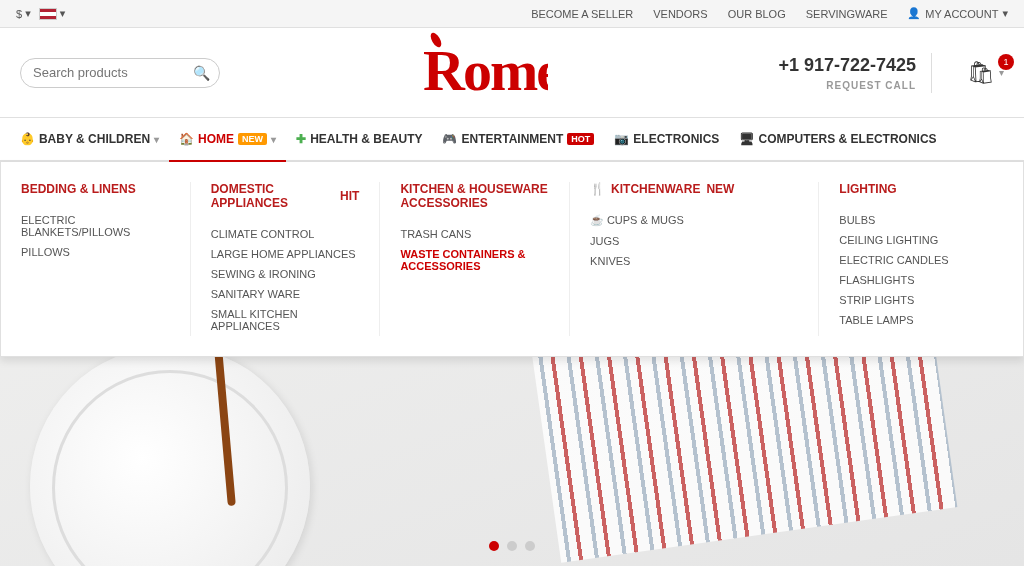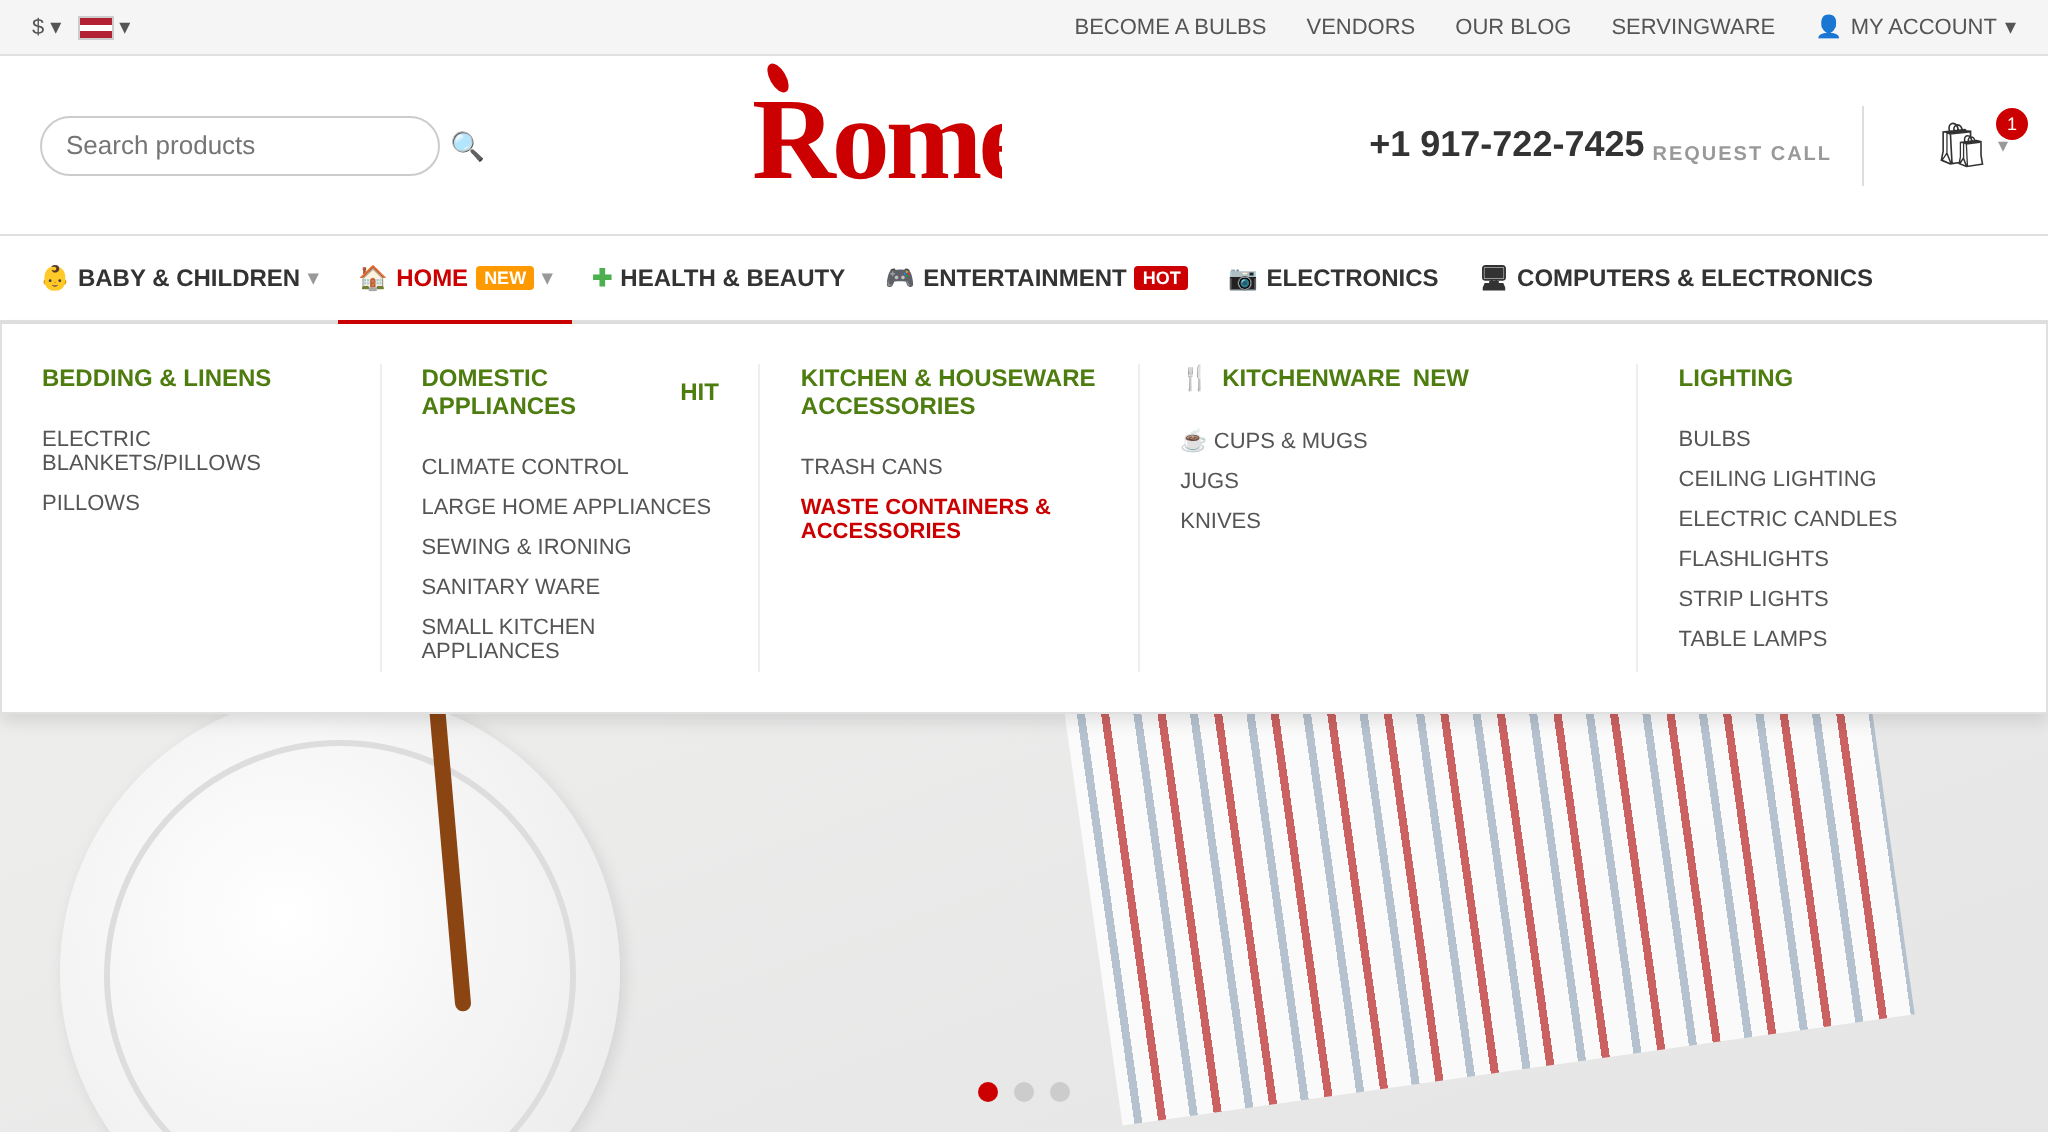--- a/index.html
+++ b/index.html
@@ -33,33 +33,32 @@
       border-bottom: 1px solid #e0e0e0;
     }
     .search-area {
       display: flex;
       align-items: center;
       border: 1px solid #ccc;
       border-radius: 20px;
       padding: 6px 12px;
       width: 200px;
       background: #fff;
-      gap: 32px;
     }
     .search-area input {
       border: none;
       outline: none;
       font-size: 13px;
       color: #999;
       width: 160px;
     }
     .search-icon-btn { cursor: pointer; color: #666; font-size: 14px; }
     .logo-area { flex: 1; display: flex; justify-content: center; align-items: center; }
     .logo-text { font-size: 52px; font-weight: bold; color: #c00; font-family: Georgia, serif; position: relative; }
-    .phone-area { text-align: right; display: flex; align-items: flex-end; gap: 4px; margin-left: 32px; }
+    .phone-area { text-align: right; display: flex; flex-direction: column; align-items: flex-end; gap: 4px; margin-left: 32px; }
     .phone-number { font-size: 18px; font-weight: bold; color: #333; }
     .request-call { font-size: 10px; color: #999; letter-spacing: 1px; text-transform: uppercase; font-weight: bold; }
     .cart-area { margin-left: 20px; display: flex; align-items: center; cursor: pointer; position: relative; }
     .cart-icon { font-size: 22px; color: #333; }
     .cart-badge {
       position: absolute;
       top: -6px;
       right: -10px;
       background: #c00;
       color: #fff;
@@ -129,21 +128,21 @@
       padding: 20px;
       display: flex;
       gap: 0;
       box-shadow: 0 4px 8px rgba(0,0,0,0.1);
     }
     .mega-col { flex: 1; padding: 0 15px; }
     .mega-col:first-child { padding-left: 0; }
     .mega-col-title {
       font-size: 12px;
       font-weight: bold;
-      color: #4d7c0f;
+      color: #b91c1c;
       text-transform: uppercase;
       margin-bottom: 14px;
       display: flex;
       align-items: center;
       gap: 6px;
     }
     .mega-col-item {
       display: block;
       font-size: 11px;
       color: #555;
@@ -205,21 +204,21 @@
     <div class="currency-select">
       <span>$</span>
       <span>▾</span>
     </div>
     <div class="lang-select">
       <div class="flag-icon"></div>
       <span>▾</span>
     </div>
   </div>
   <div class="top-bar-right">
-    <a>BECOME A BULBS</a>
+    <a>BECOME A SELLER</a>
     <a>VENDORS</a>
     <a>OUR BLOG</a>
     <a>SERVINGWARE</a>
     <div class="my-account">
       <span class="icon-person"></span>
       <a>MY ACCOUNT</a>
       <span>▾</span>
     </div>
   </div>
 </div>

